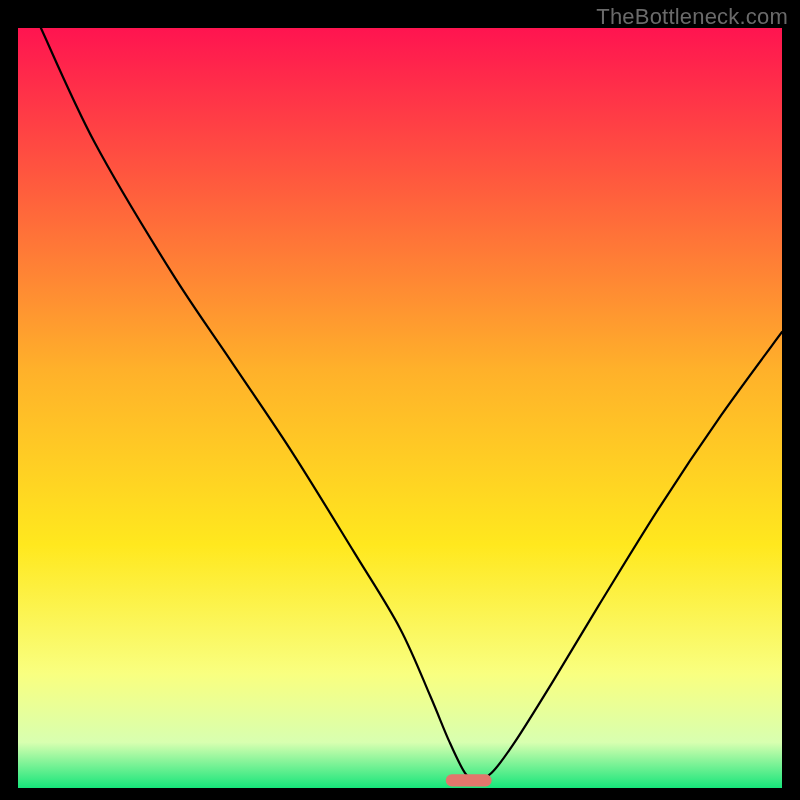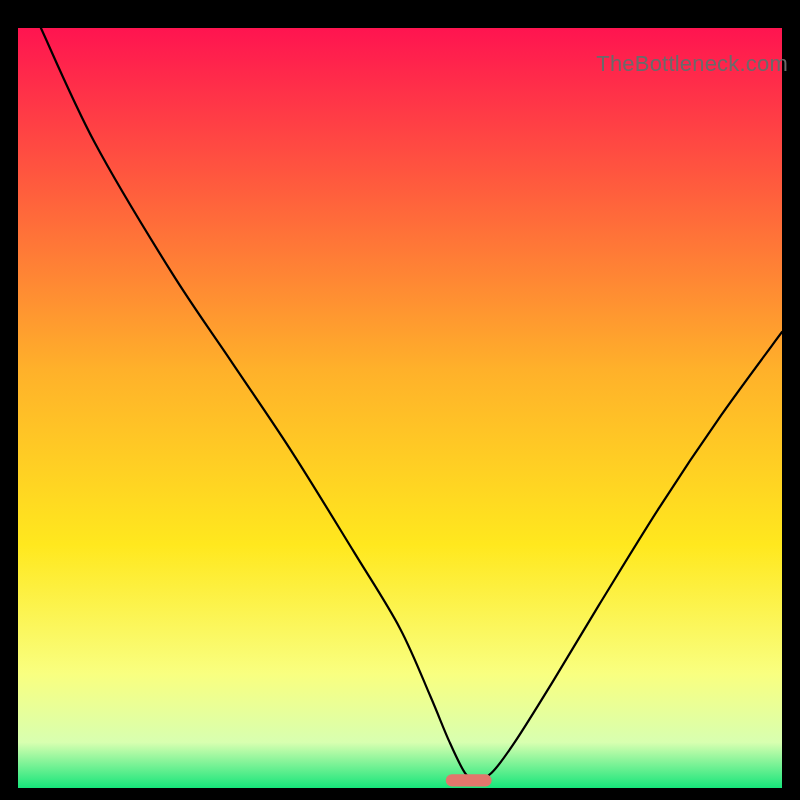--- a/index.html
+++ b/index.html
@@ -19,21 +19,20 @@
   }
   .watermark {
     position: absolute;
     top: 4px;
     right: 12px;
     color: #6a6a6a;
     font-size: 22px;
     font-weight: 500;
     letter-spacing: 0.2px;
     z-index: 10;
-    margin-top: 47px;
   }
   .plot-frame {
     position: absolute;
     left: 18px;
     top: 28px;
     width: 764px;
     height: 760px;
     background: #000;
   }
   svg {

